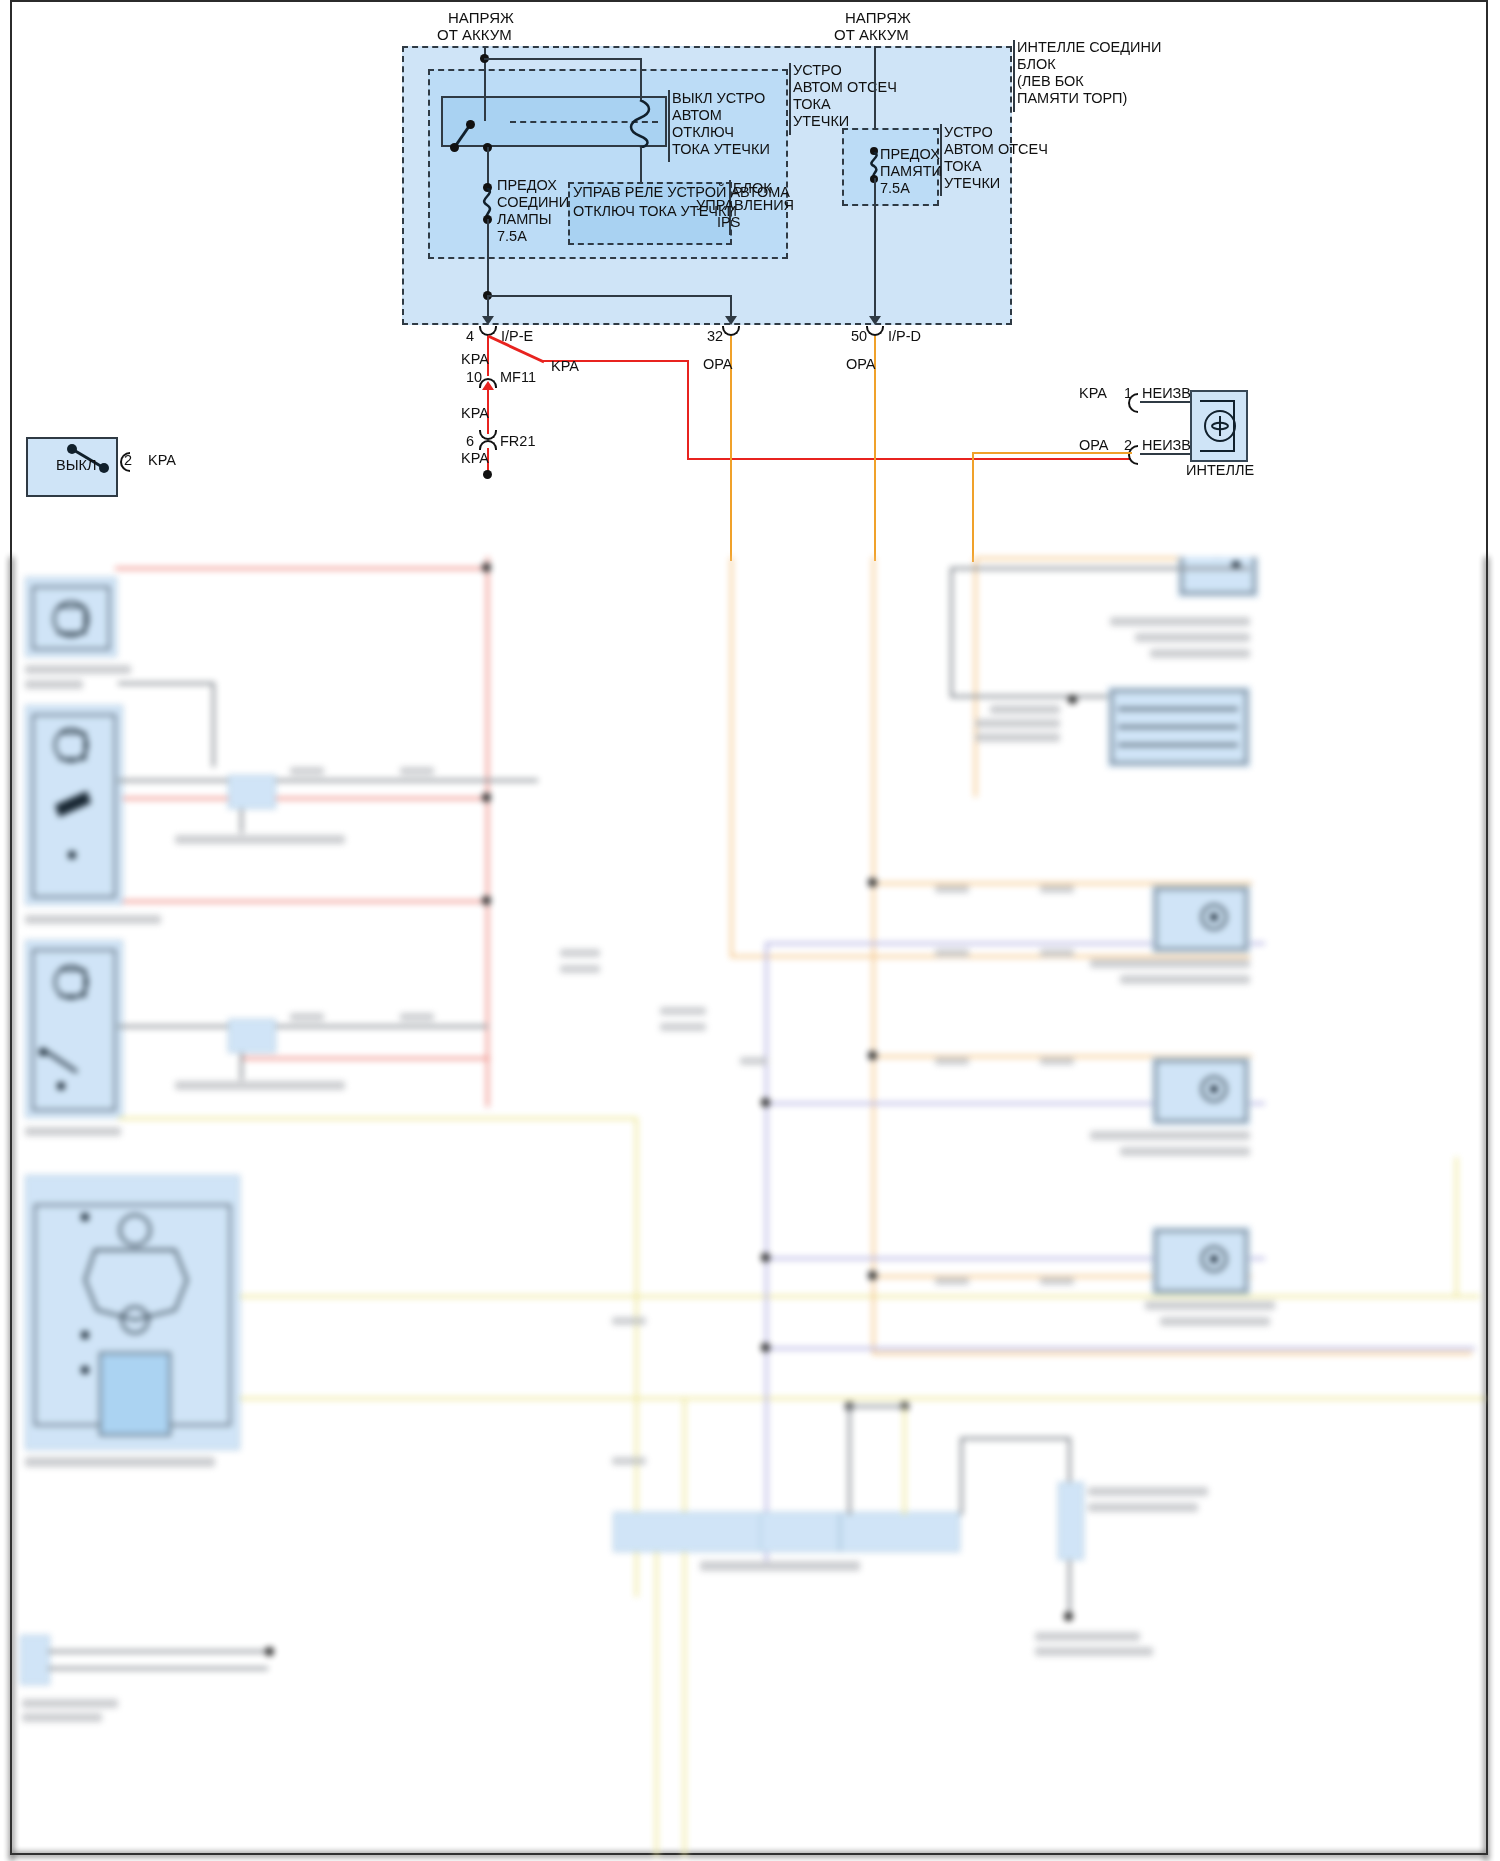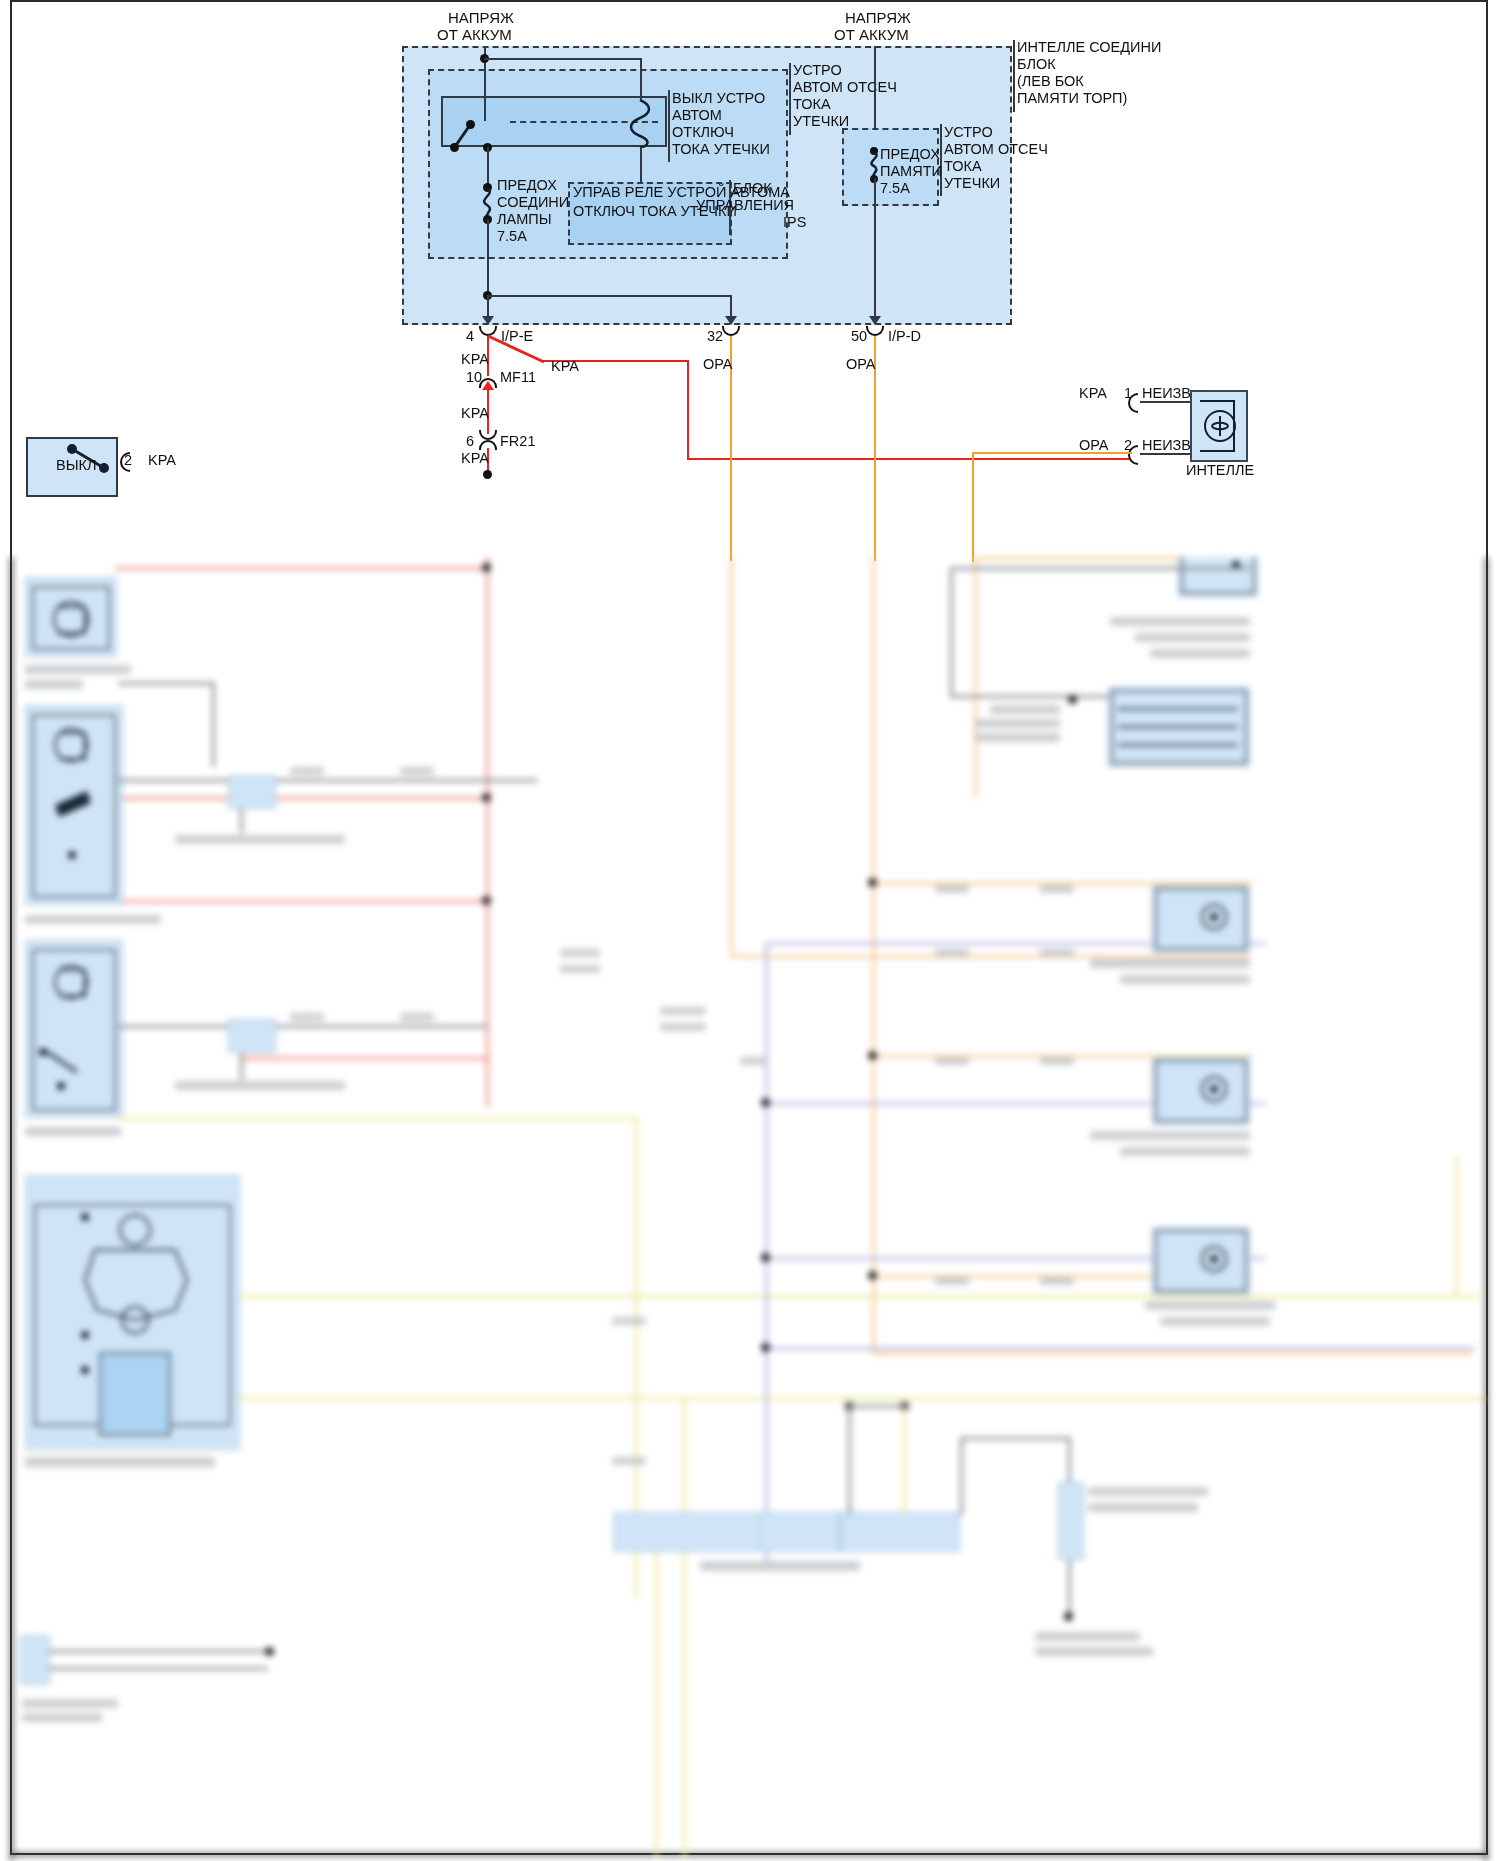--- a/index.html
+++ b/index.html
@@ -143,21 +143,21 @@
     <div class="wire v" style="left:487px;top:295px;height:26px;"></div>
     <div class="arrowdown" style="left:482px;top:316px;"></div>
     <div class="arrowdown" style="left:725px;top:316px;"></div>
 
     <div class="dashbox fill-c" style="left:568px;top:182px;width:164px;height:63px;"></div>
     <div class="lbl" style="left:573px;top:184px;">УПРАВ РЕЛЕ УСТРОЙ АВТОМА</div>
     <div class="lbl" style="left:573px;top:203px;">ОТКЛЮЧ ТОКА УТЕЧКИ</div>
     <div class="bracket" style="left:729px;top:180px;height:55px;"></div>
     <div class="lbl" style="left:733px;top:180px;">БЛОК</div>
     <div class="lbl" style="left:696px;top:197px;">УПРАВЛЕНИЯ</div>
-    <div class="lbl" style="left:758px;top:214px;padding-left:25px;">IPS</div>
+    <div class="lbl" style="left:692px;top:214px;padding-left:25px;">IPS</div>
 
     <div class="wire v" style="left:874px;top:46px;height:103px;"></div>
     <div class="dashbox fill-b" style="left:842px;top:128px;width:97px;height:78px;"></div>
     <div class="bracket" style="left:940px;top:124px;height:72px;"></div>
     <div class="lbl" style="left:944px;top:124px;">УСТРО</div>
     <div class="lbl" style="left:944px;top:141px;">АВТОМ ОТСЕЧ</div>
     <div class="lbl" style="left:944px;top:158px;">ТОКА</div>
     <div class="lbl" style="left:944px;top:175px;">УТЕЧКИ</div>
 
     <div class="dot sm" style="left:870px;top:147px;"></div>

